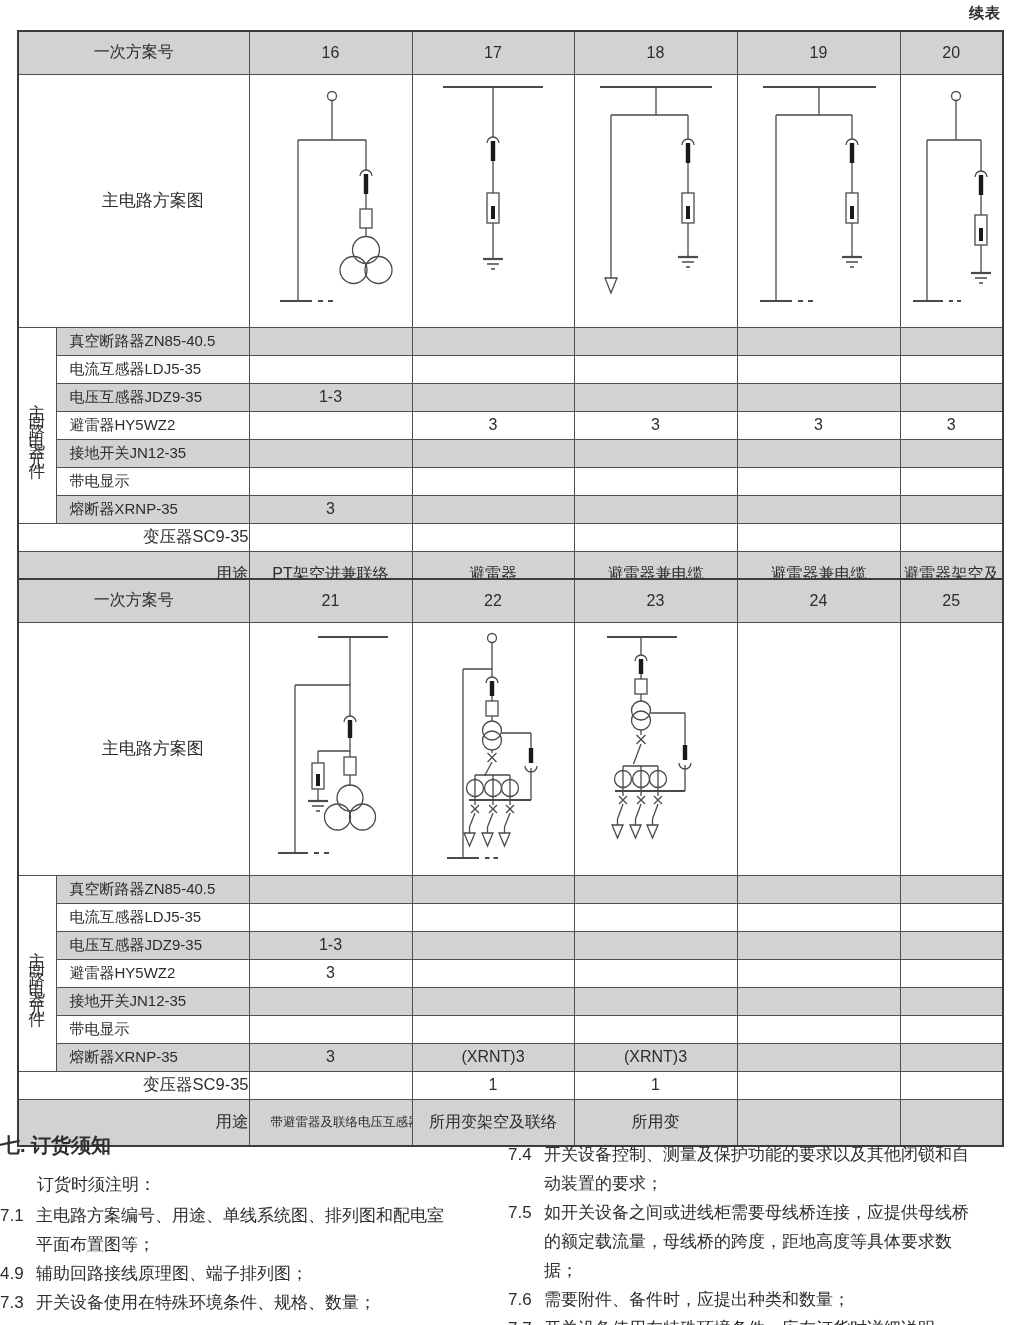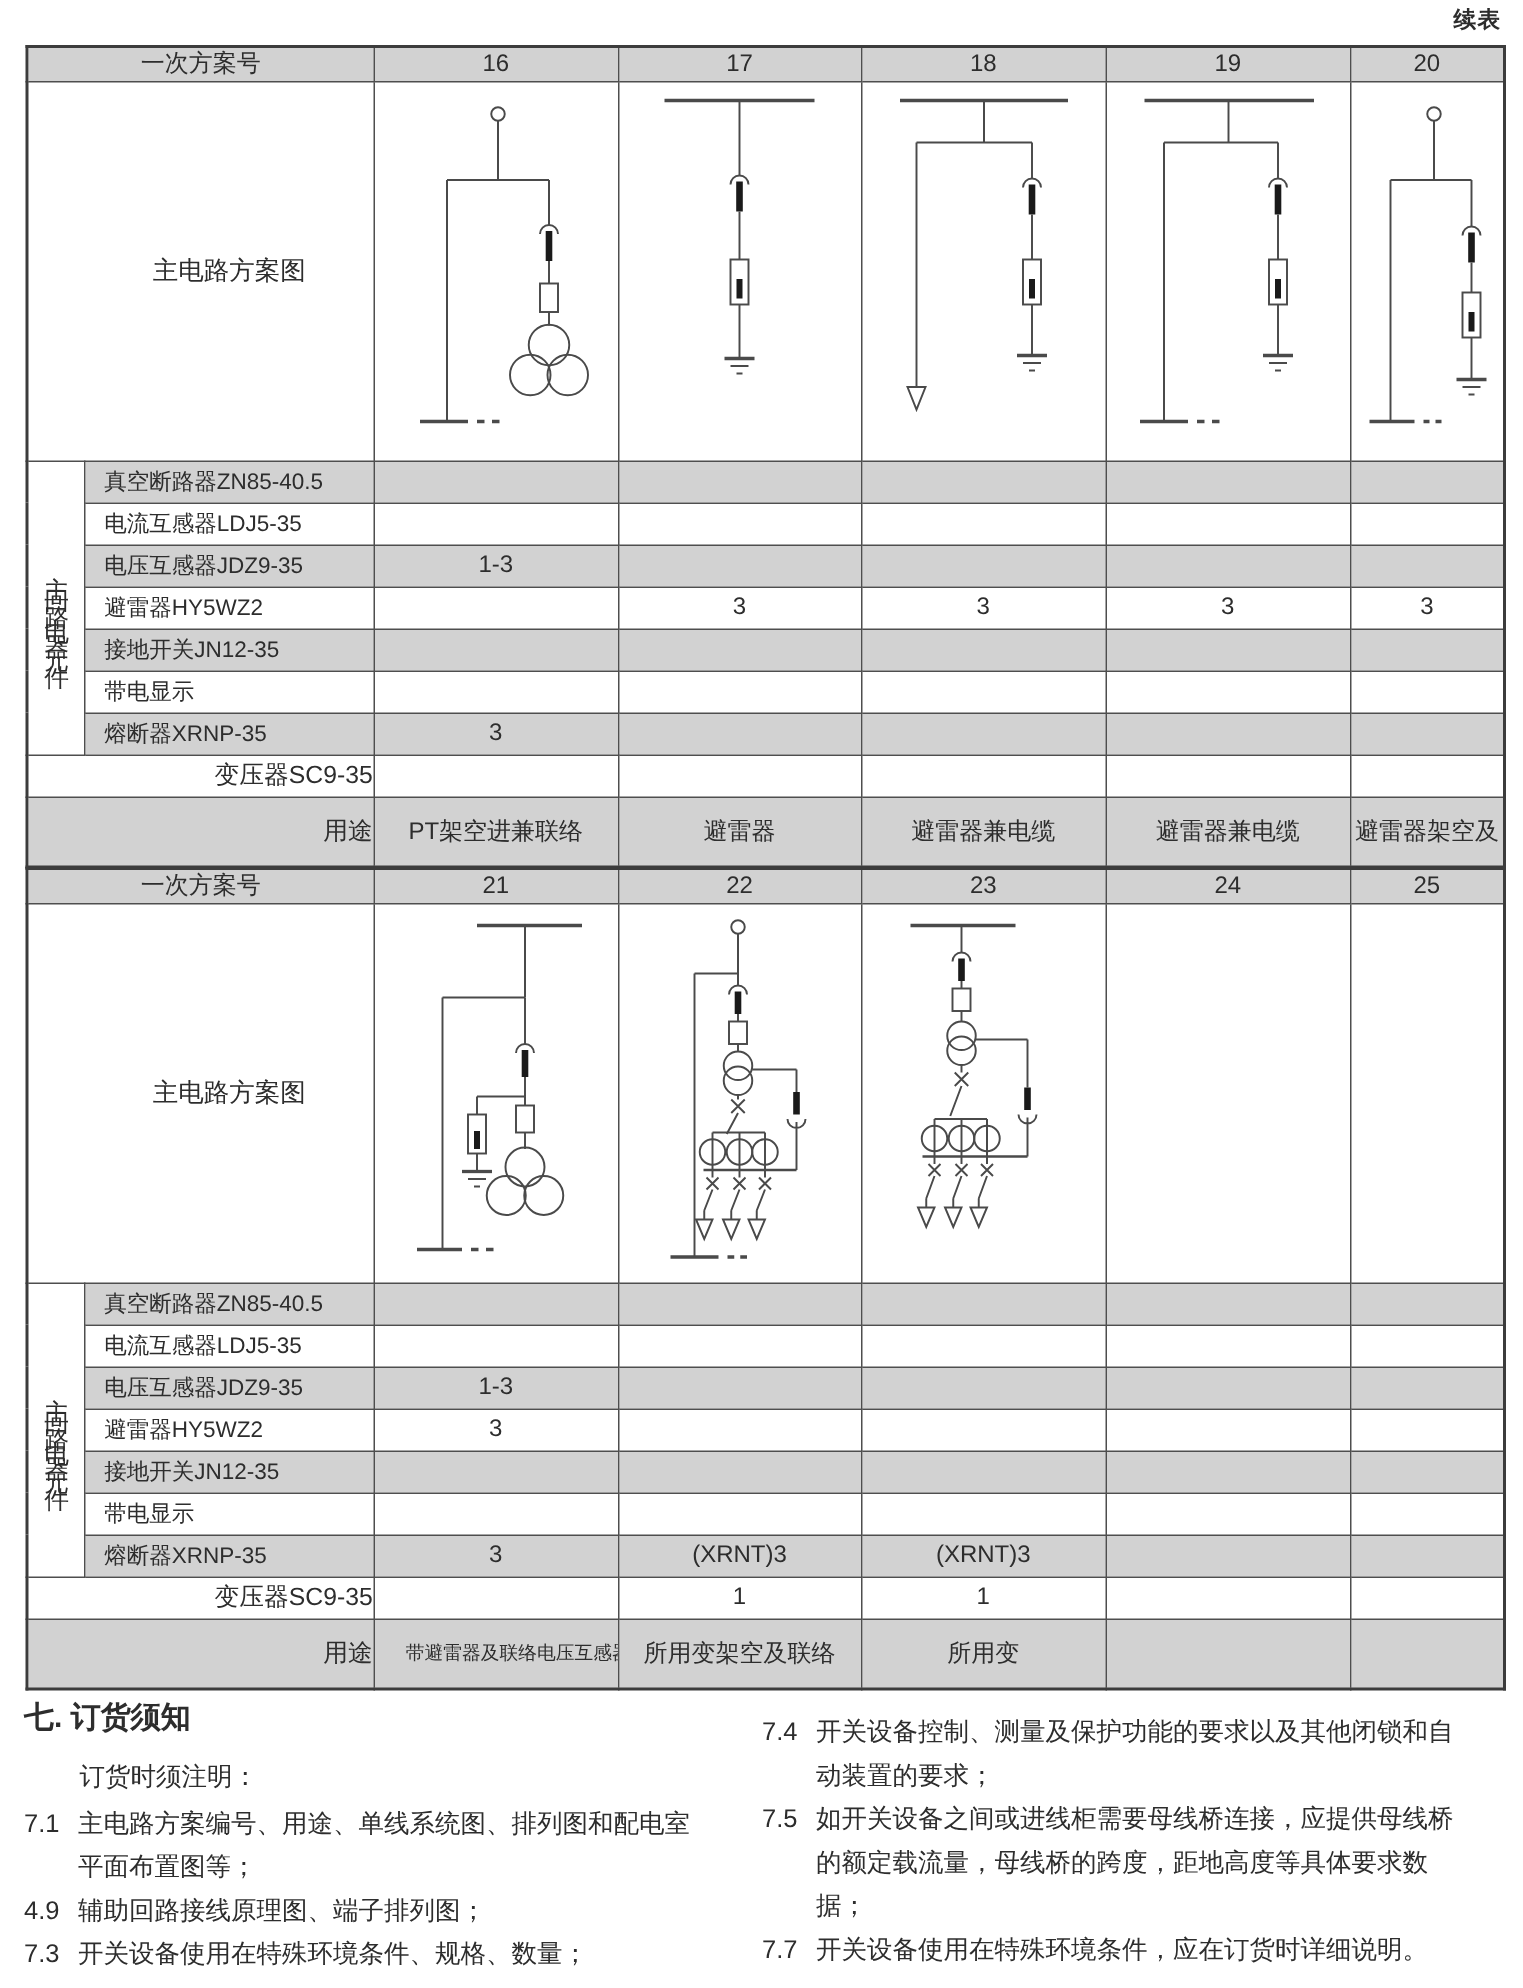--- a/index.html
+++ b/index.html
@@ -14,32 +14,32 @@
   table.scheme{
     border-collapse:collapse;table-layout:fixed;position:absolute;left:17px;width:985px;
     border:2px solid #3c3c3c;
   }
   #t1{top:30px;} #t2{top:578px;}
   td{
     border:1.5px solid var(--border);padding:0;font-size:16px;text-align:center;
     vertical-align:middle;overflow:hidden;white-space:nowrap;
   }
   tr.shade td{background:var(--shade);}
-  tr.hr{height:23px;} tr.dr{height:252px;} tr.cr{height:28px;} tr.ur{height:47px;}
+  tr.hr{height:43px;} tr.dr{height:252px;} tr.cr{height:28px;} tr.ur{height:47px;}
   td.lbl{text-align:left;padding-left:13px;font-size:15px;}
   td.lbl2{text-align:right;padding-left:24px;font-size:16.5px;}
   td.dlabel{font-size:17px;padding-left:38px;}
   td.gcell{background:#ffffff !important;}
   .vtext{writing-mode:vertical-rl;text-orientation:upright;letter-spacing:10px;font-size:16.5px;margin:0 auto;}
   td.dcell{vertical-align:middle;}
   td.dcell svg{display:block;margin:0 auto;}
   td.small{font-size:12.5px;padding-left:21px;}
   
   .ncol{position:absolute;font-size:17px;line-height:29px;}
-  #notes-left{left:16px;top:1133px;width:452px;}
+  #notes-left{left:0;top:1133px;width:452px;}
   #notes-right{left:508px;top:1140px;width:470px;}
   .ntitle{font-size:20px;font-weight:bold;margin:0 0 13px 0;line-height:24px;}
   .nintro{padding-left:37px;margin-bottom:2px;}
   .nitem{display:flex;align-items:flex-start;}
   .nnum{width:36px;flex-shrink:0;}
   .ntxt{flex:1;white-space:normal;}
   svg .bar{fill:#1a1a1a;stroke:none;}
   svg path,svg circle,svg rect.box{stroke:var(--stroke);fill:none;stroke-width:1.3px;}
   svg path.thick{stroke-width:2.2px;}
   svg path.mid{stroke-width:1.8px;}
@@ -427,16 +427,20 @@
 <div class="ncol" id="notes-right">
   <div class="nitem">
     <span class="nnum">7.4</span>
     <span class="ntxt">开关设备控制、测量及保护功能的要求以及其他闭锁和自动装置的要求；</span>
   </div>
   <div class="nitem">
     <span class="nnum">7.5</span>
     <span class="ntxt">如开关设备之间或进线柜需要母线桥连接，应提供母线桥的额定载流量，母线桥的跨度，距地高度等具体要求数据；</span>
   </div>
   <div class="nitem">
+    <span class="nnum">7.6</span>
+    <span class="ntxt">需要附件、备件时，应提出种类和数量；</span>
+  </div>
+  <div class="nitem">
     <span class="nnum">7.7</span>
     <span class="ntxt">开关设备使用在特殊环境条件，应在订货时详细说明。</span>
   </div>
 </div>
 
 </body></html>

